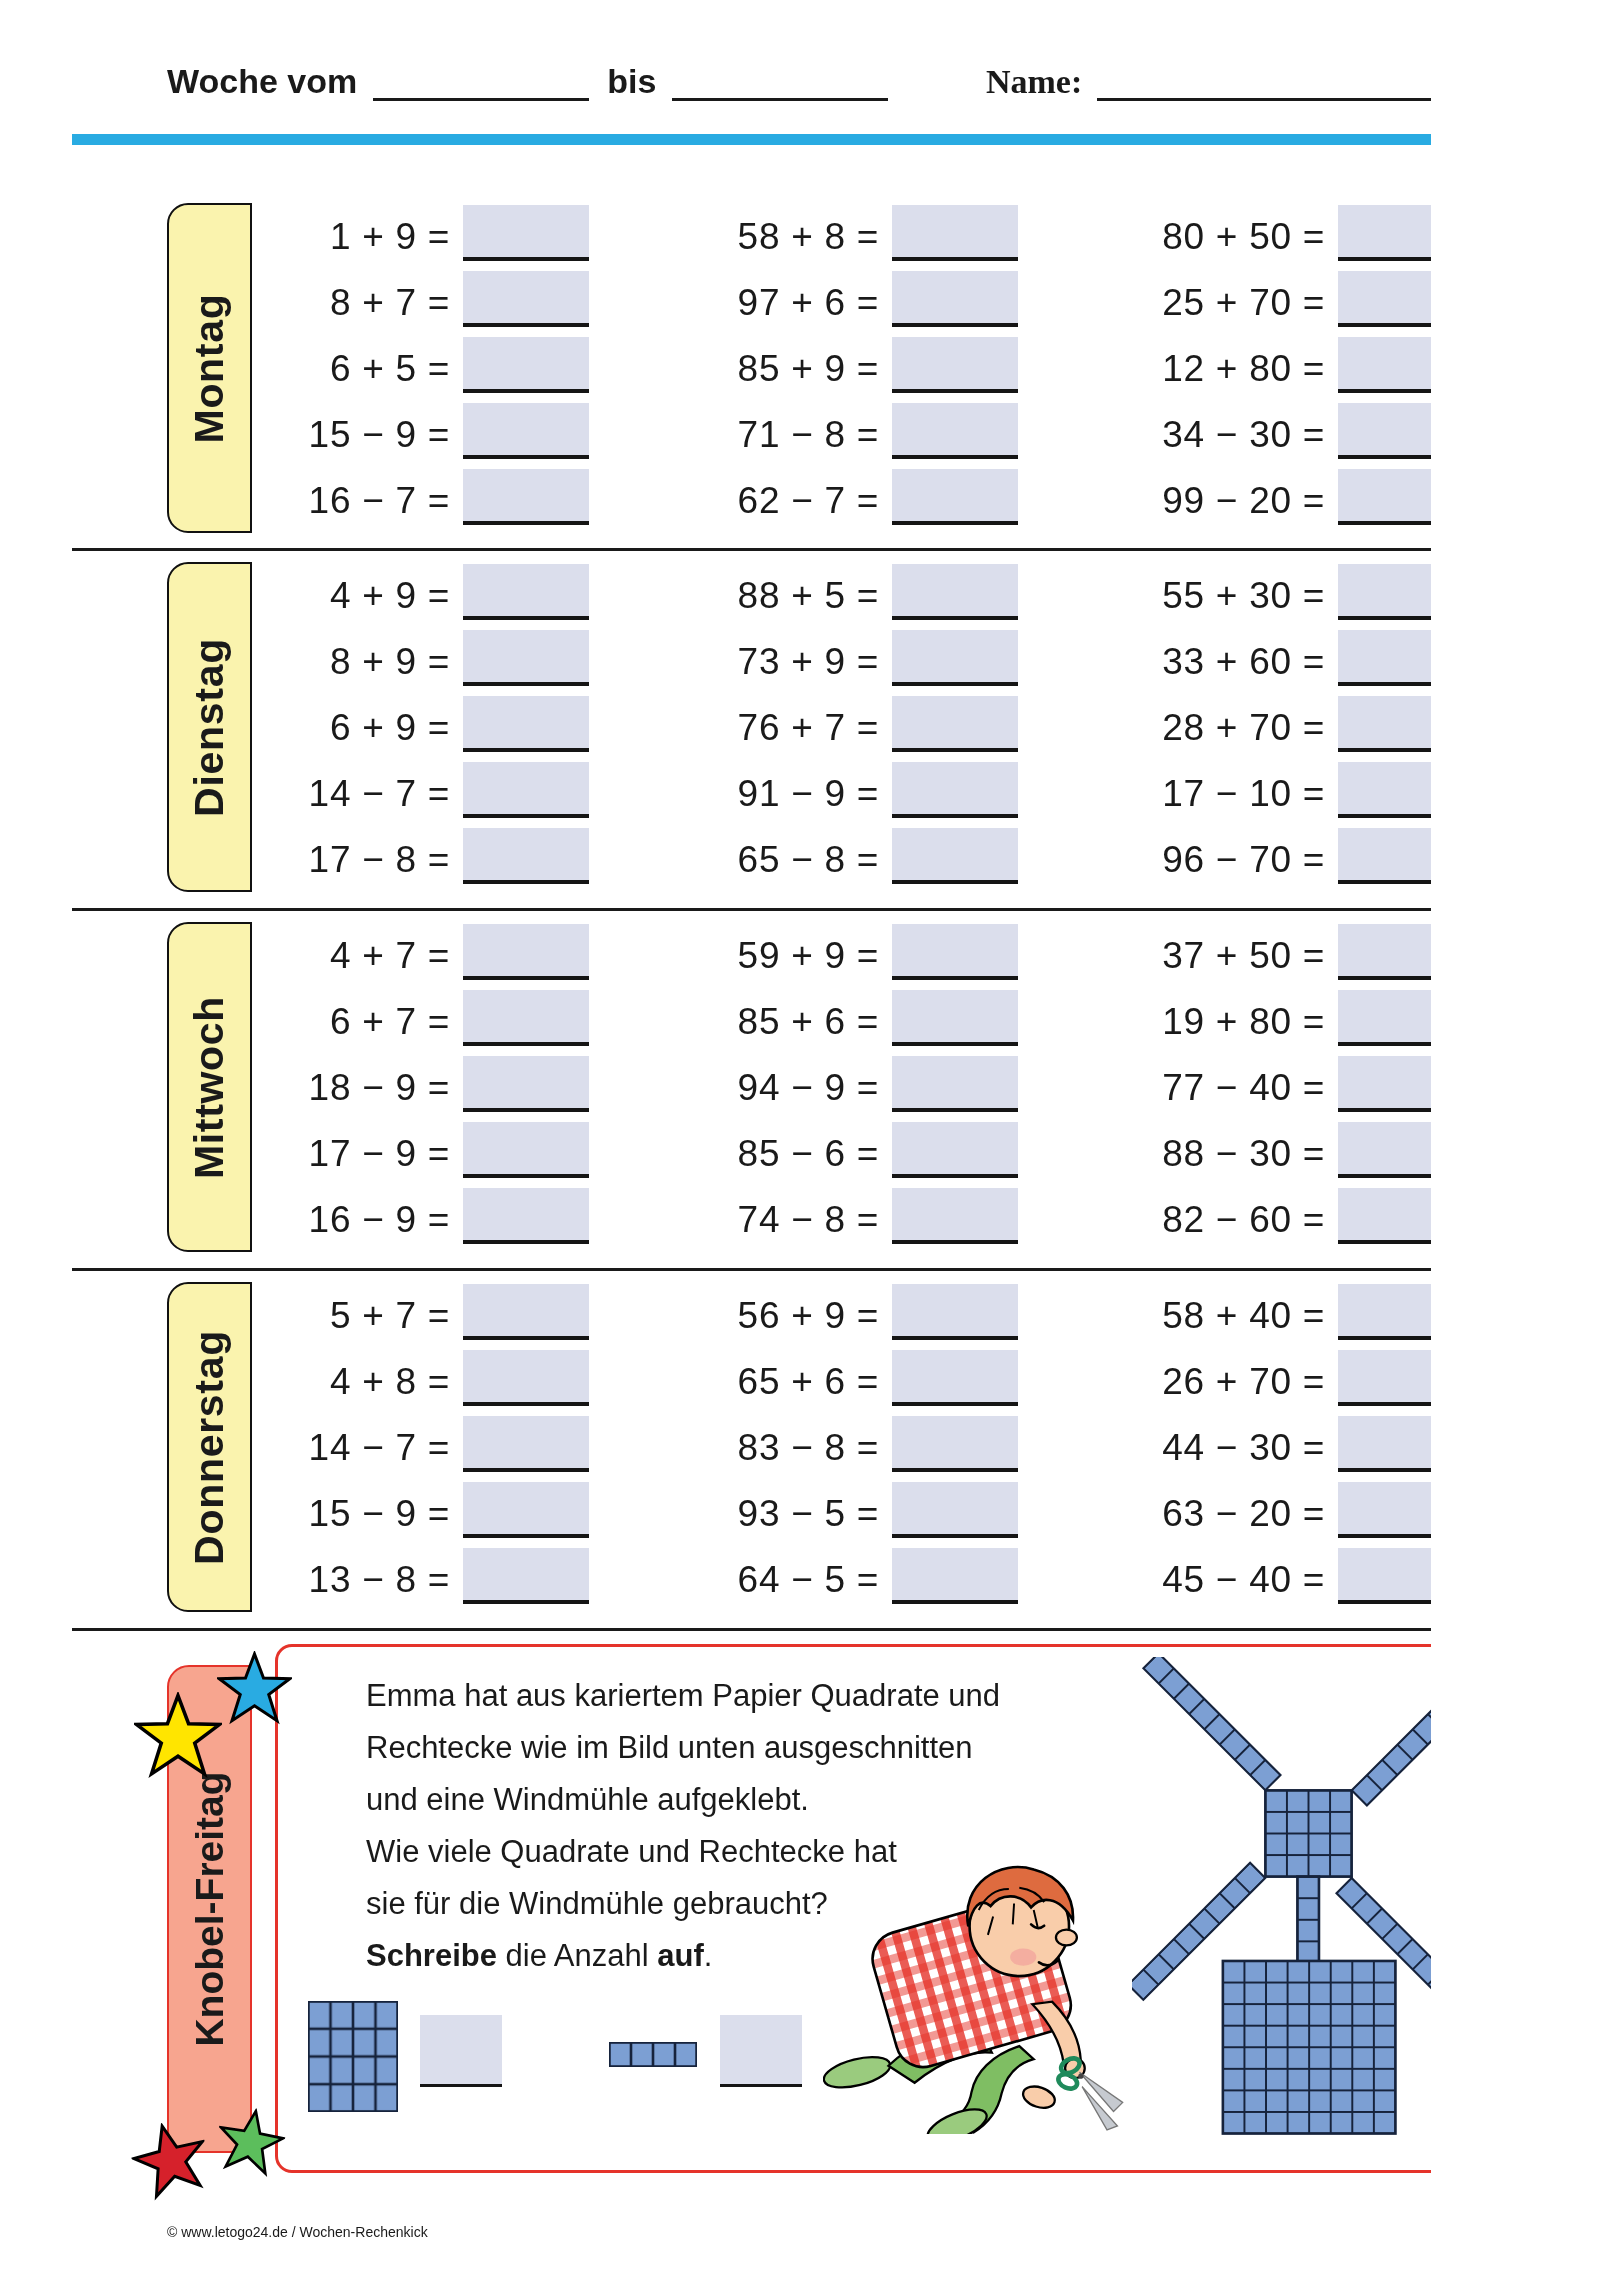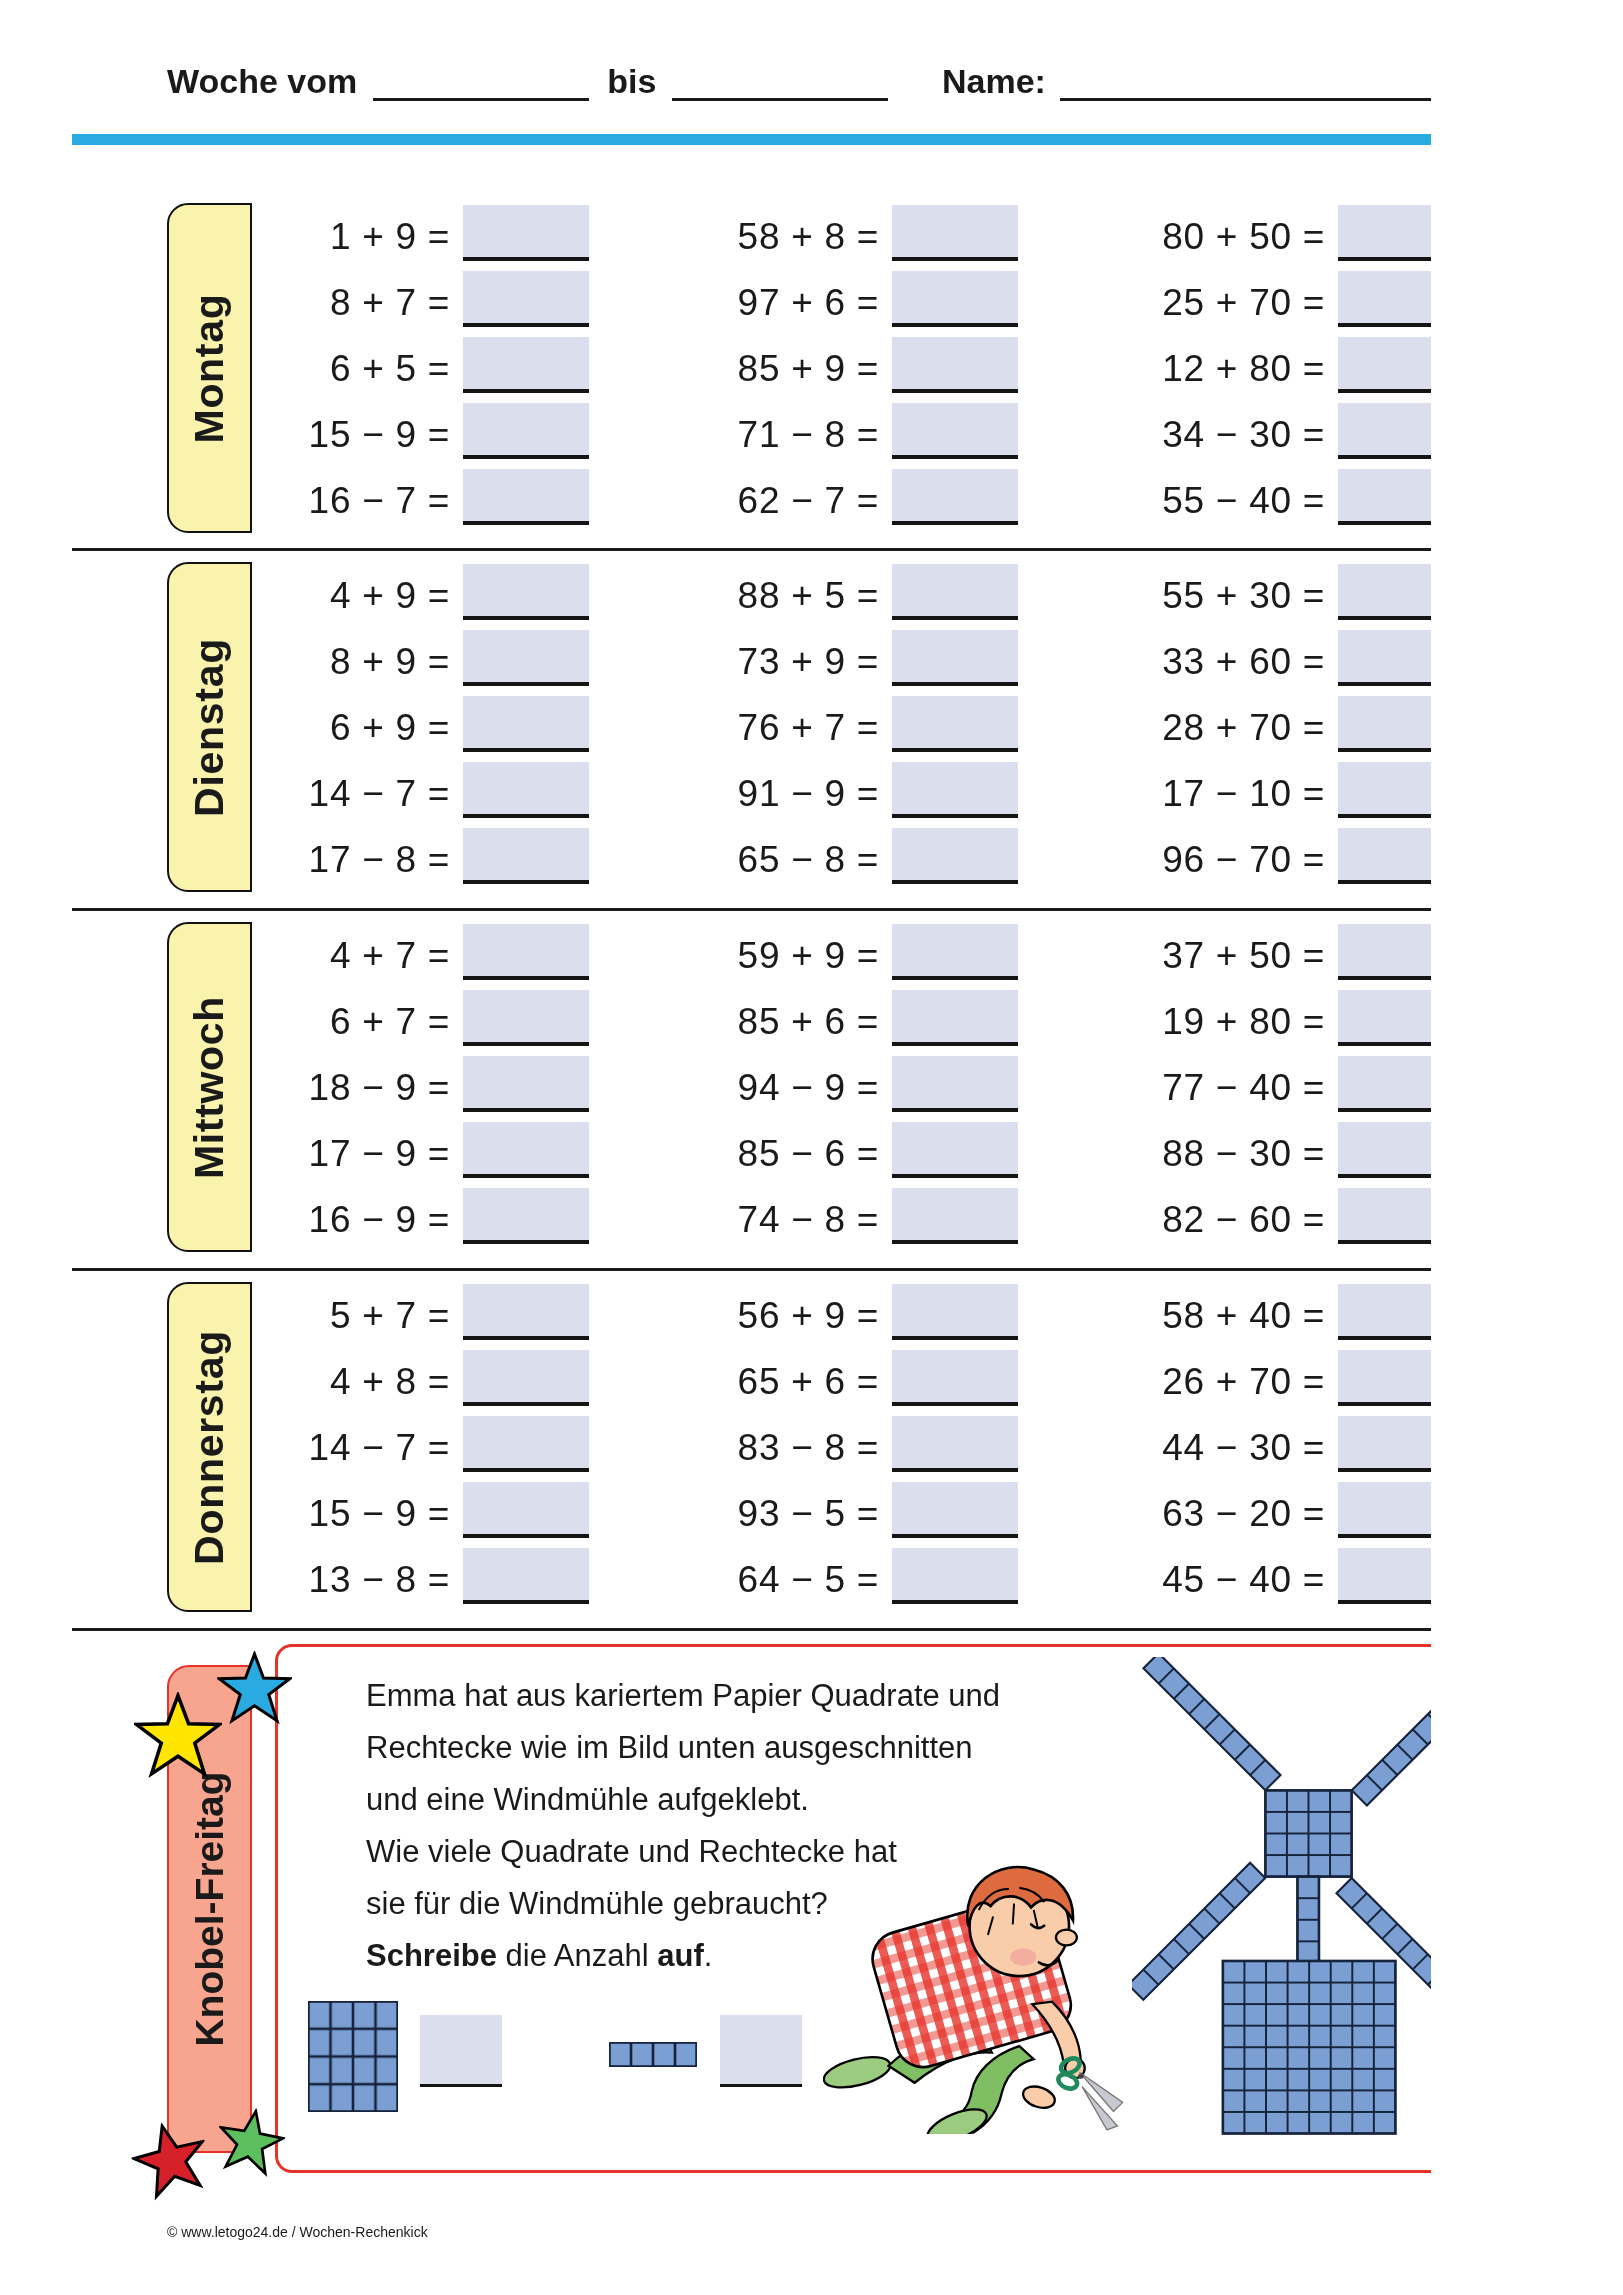--- a/index.html
+++ b/index.html
@@ -5,21 +5,21 @@
   html,body{margin:0;padding:0;background:#fff;}
   .page{position:relative;width:1431px;height:2295px;background:#fff;overflow:hidden;
         font-family:"Liberation Sans",sans-serif;color:#1a1a1a;}
   
   .hdr{position:absolute;left:167px;top:60px;width:1381px;display:flex;align-items:flex-end;
        font-size:34px;font-weight:bold;white-space:nowrap;}
   .blank{display:inline-block;border-bottom:3.9px solid #1a1a1a;height:38px;}
   .b1{width:216px;margin:0 18.3px 0 15.7px;}
   .b2{width:216px;margin-left:15.7px;}
   .b3{width:425px;margin-left:14.4px;}
-  .name-lab{margin-left:54px;}
+  .name-lab{margin-left:98px;font-family:Liberation Serif, serif;}
   .cyanbar{position:absolute;left:72px;top:134px;width:1472px;height:11px;background:#29ABE2;}
   
   .block{position:absolute;left:72px;width:1472px;height:330px;}
   .day-tab{position:absolute;left:95px;top:3.3px;width:81px;height:326px;background:#FAF3AE;
            border:2.6px solid #111;border-radius:21px 0 0 21px;display:flex;align-items:center;justify-content:center;}
   .day-tab span{transform:rotate(-90deg);white-space:nowrap;font-size:41px;font-weight:bold;letter-spacing:0.7px;}
   .grid{position:absolute;left:196px;top:0;display:grid;grid-template-columns:321px 429px 446px;grid-auto-rows:66px;}
   .cell{display:flex;align-items:center;justify-content:flex-end;gap:13px;}
   .eq{font-size:37px;white-space:nowrap;letter-spacing:0.7px;margin-top:8px;}
   .ab{width:126px;height:52px;background:#DBDEEC;border-bottom:4.6px solid #151515;}
@@ -109,21 +109,21 @@
         </div>
         <div class="cell">
           <span class="eq">16 − 7 =</span>
           <span class="ab"></span>
         </div>
         <div class="cell">
           <span class="eq">62 − 7 =</span>
           <span class="ab"></span>
         </div>
         <div class="cell">
-          <span class="eq">55 − 40 =</span>
+          <span class="eq">99 − 20 =</span>
           <span class="ab"></span>
         </div>
       </div>
   </section>
   <div class="sep" style="top:548px"></div>
 
   <section class="block" style="top:559px">
     <div class="day-tab">
         <span>Dienstag</span>
       </div>

